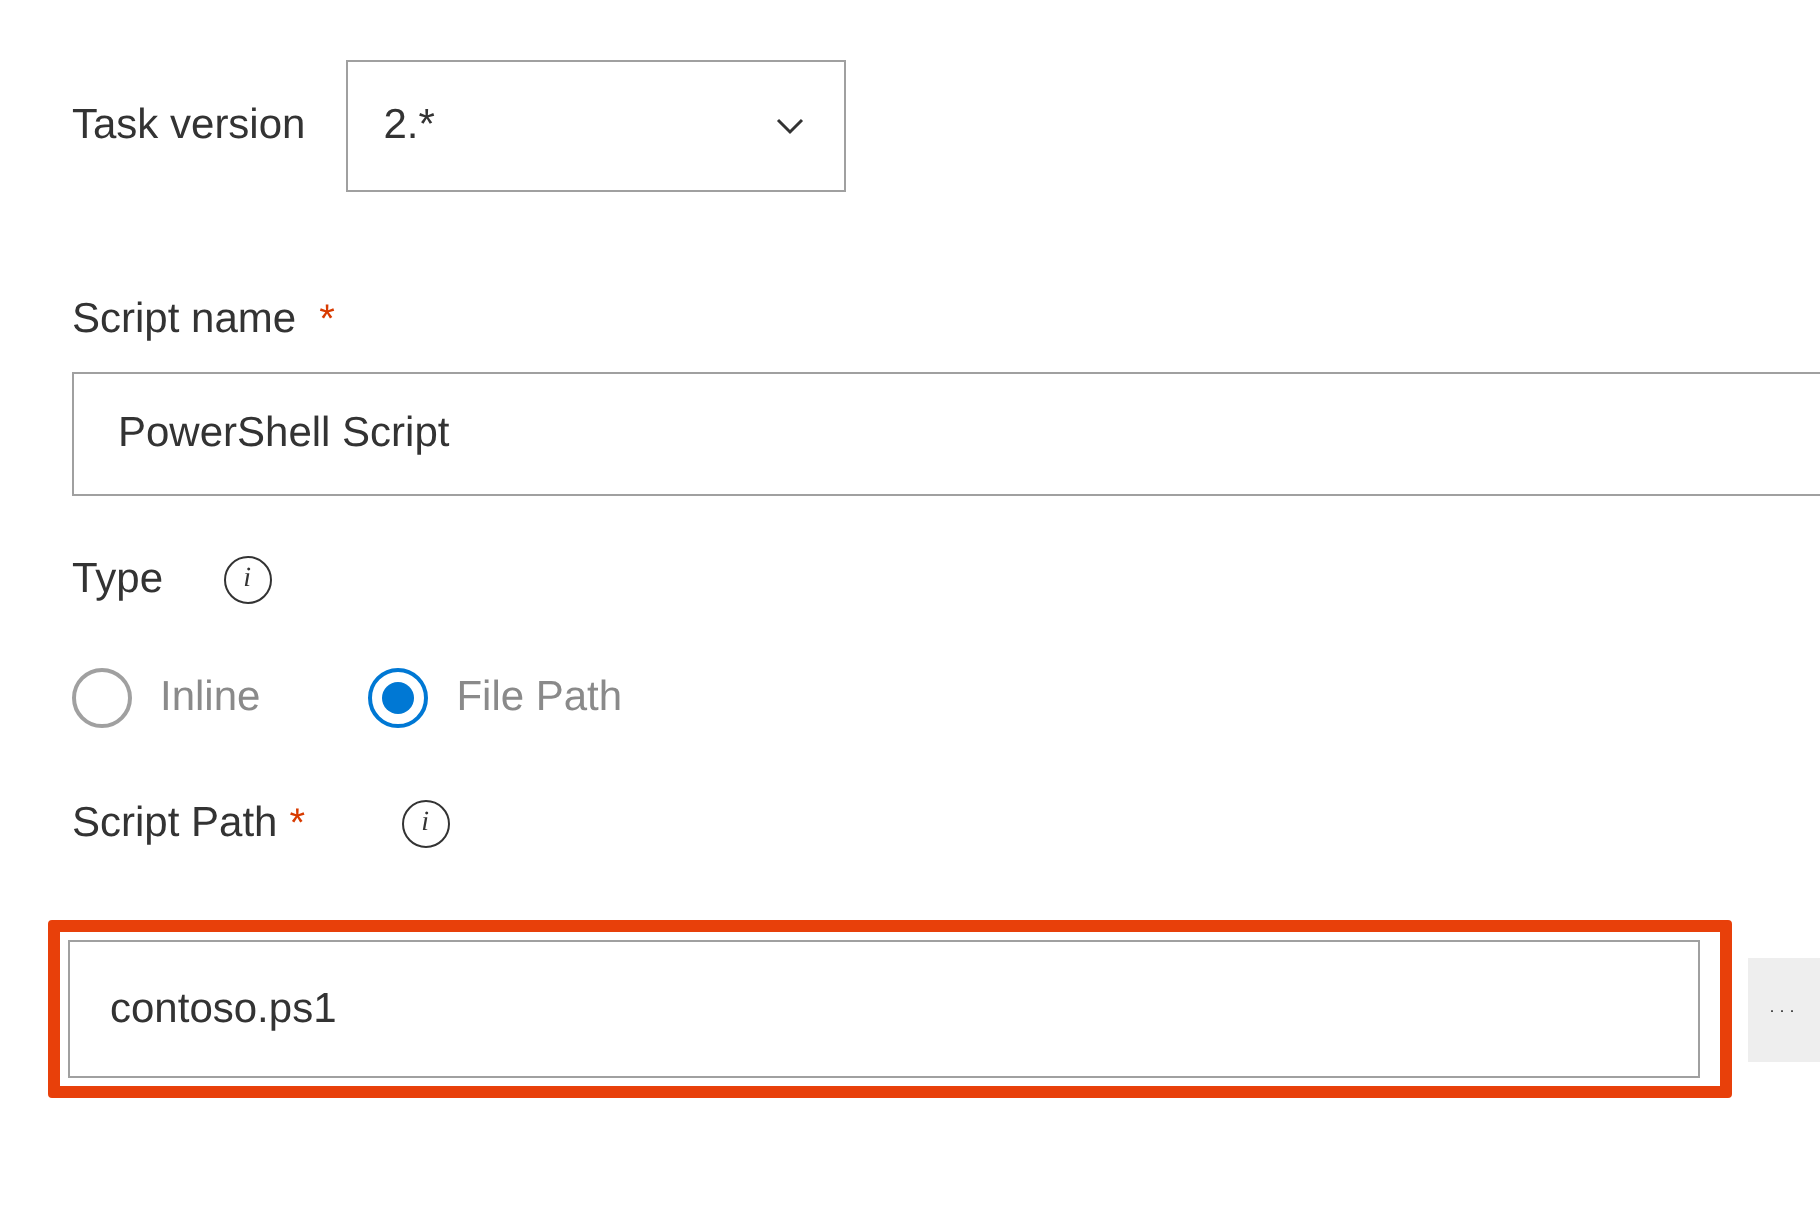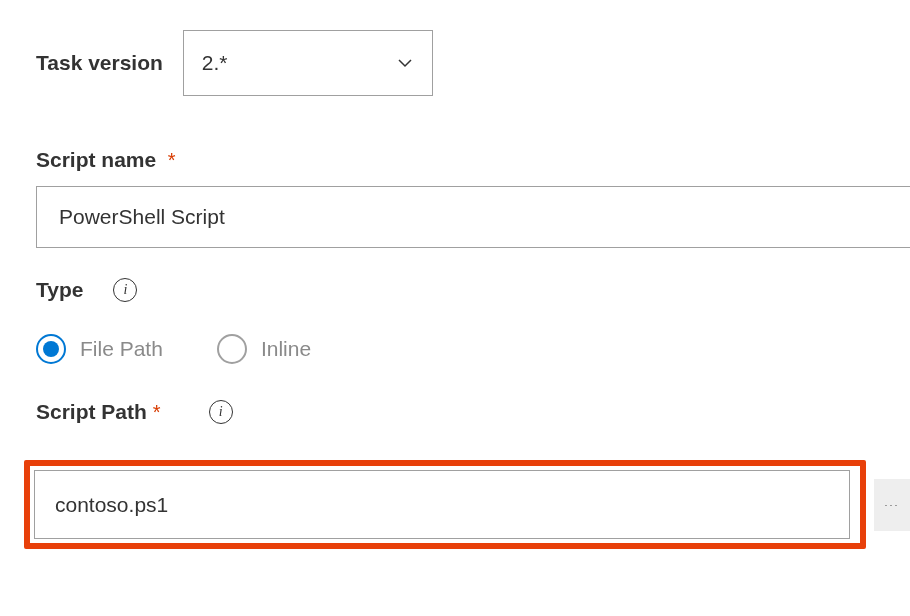--- a/index.html
+++ b/index.html
@@ -18,21 +18,21 @@
       overflow: hidden;
     }
     .form-row {
       display: flex;
       align-items: center;
       margin-bottom: 52px;
     }
     .label {
       font-size: 21px;
       color: #333;
-      font-weight: 700;
+      font-weight: 400;
     }
     .required {
       color: #d83b01;
       margin-left: 6px;
     }
     .select-wrap {
       position: relative;
       margin-left: 20px;
     }
     .select {
@@ -190,29 +190,29 @@
   <input type="text" class="text-input-full" value="PowerShell Script" style="">
 </div>
 
 <div class="type-row">
   <span class="label">Type</span>
   <span class="info-icon">i</span>
 </div>
 
 <div class="radio-group">
   <div class="radio-option">
+    <span class="radio"></span>
+    <span class="radio-label">Inline</span>
+  </div>
+  <div class="radio-option">
     <span class="radio selected">
       <span class="radio-inner"></span>
     </span>
     <span class="radio-label">File Path</span>
   </div>
-  <div class="radio-option">
-    <span class="radio"></span>
-    <span class="radio-label">Inline</span>
-  </div>
 </div>
 
 <div class="script-path-label-row">
   <span class="label">Script Path</span>
   <span class="required">*</span>
   <span class="info-icon">i</span>
 </div>
 
 <div class="script-path-row">
   <div class="highlight-box">

